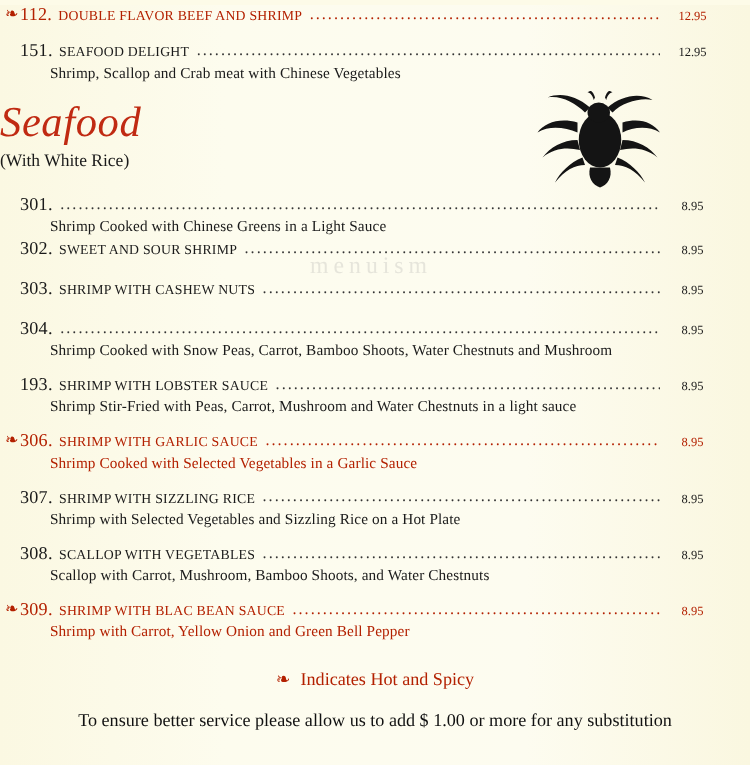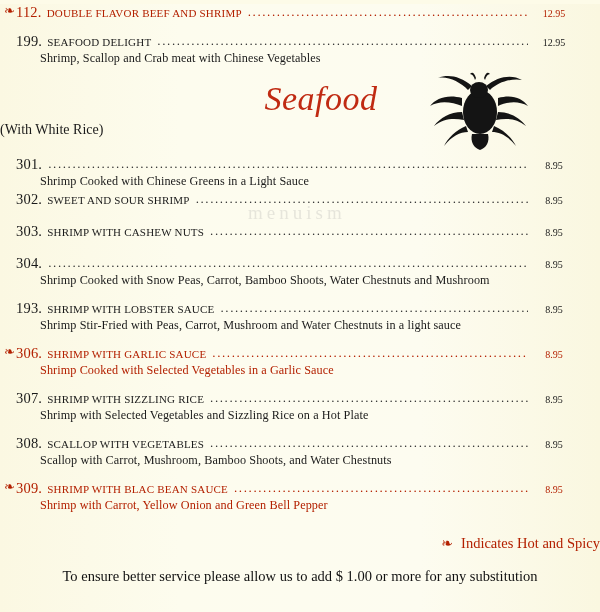--- a/index.html
+++ b/index.html
@@ -84,47 +84,46 @@
     top: 0;
     color: #b32000;
     font-size: 13px;
     line-height: 1;
   }
 
   .blk { margin-bottom: 2px; }
 
   
   .section-title {
-    text-align: center;
+    text-align: left;
     font-family: "Liberation Serif", serif;
     font-style: italic;
     font-size: 34px;
     color: #c02a12;
     margin: 14px 0 0 0;
     letter-spacing: .5px;
-    padding-left: 42px;
   }
   .section-sub {
     text-align: left;
     font-size: 14px;
     margin-top: 4px;
     color: #1a1a1a;
   }
 
   
   .lobster {
     position: absolute;
     right: 68px;
     top: 68px;
     width: 110px;
     height: 80px;
   }
 
   .footnote {
-    text-align: right;
+    text-align: center;
     color: #b32000;
     font-size: 14.5px;
     margin-top: 22px;
   }
   .footnote .pep { margin-right: 8px; font-size: 14px; }
   .bottom-note {
     text-align: center;
     font-size: 14.5px;
     margin-top: 16px;
     color: #111;
@@ -142,21 +141,21 @@
       <span class="pepper">❧</span>
       <span class="num">112.</span>
       <span class="title">DOUBLE FLAVOR BEEF AND SHRIMP</span>
       <span class="dots">...................................................................................................</span>
       <span class="price">12.95</span>
     </div>
   </div>
 
   <div class="blk" style="margin-top:12px;">
     <div class="row">
-      <span class="num">199.</span>
+      <span class="num">151.</span>
       <span class="title">SEAFOOD DELIGHT</span>
       <span class="dots">...................................................................................................</span>
       <span class="price">12.95</span>
     </div>
     <div class="desc">Shrimp, Scallop and Crab meat with Chinese Vegetables</div>
   </div>
 
   <svg class="lobster" viewBox="0 0 110 80">
     <g fill="#141414">
       <ellipse cx="58" cy="40" rx="17" ry="22"></ellipse>

